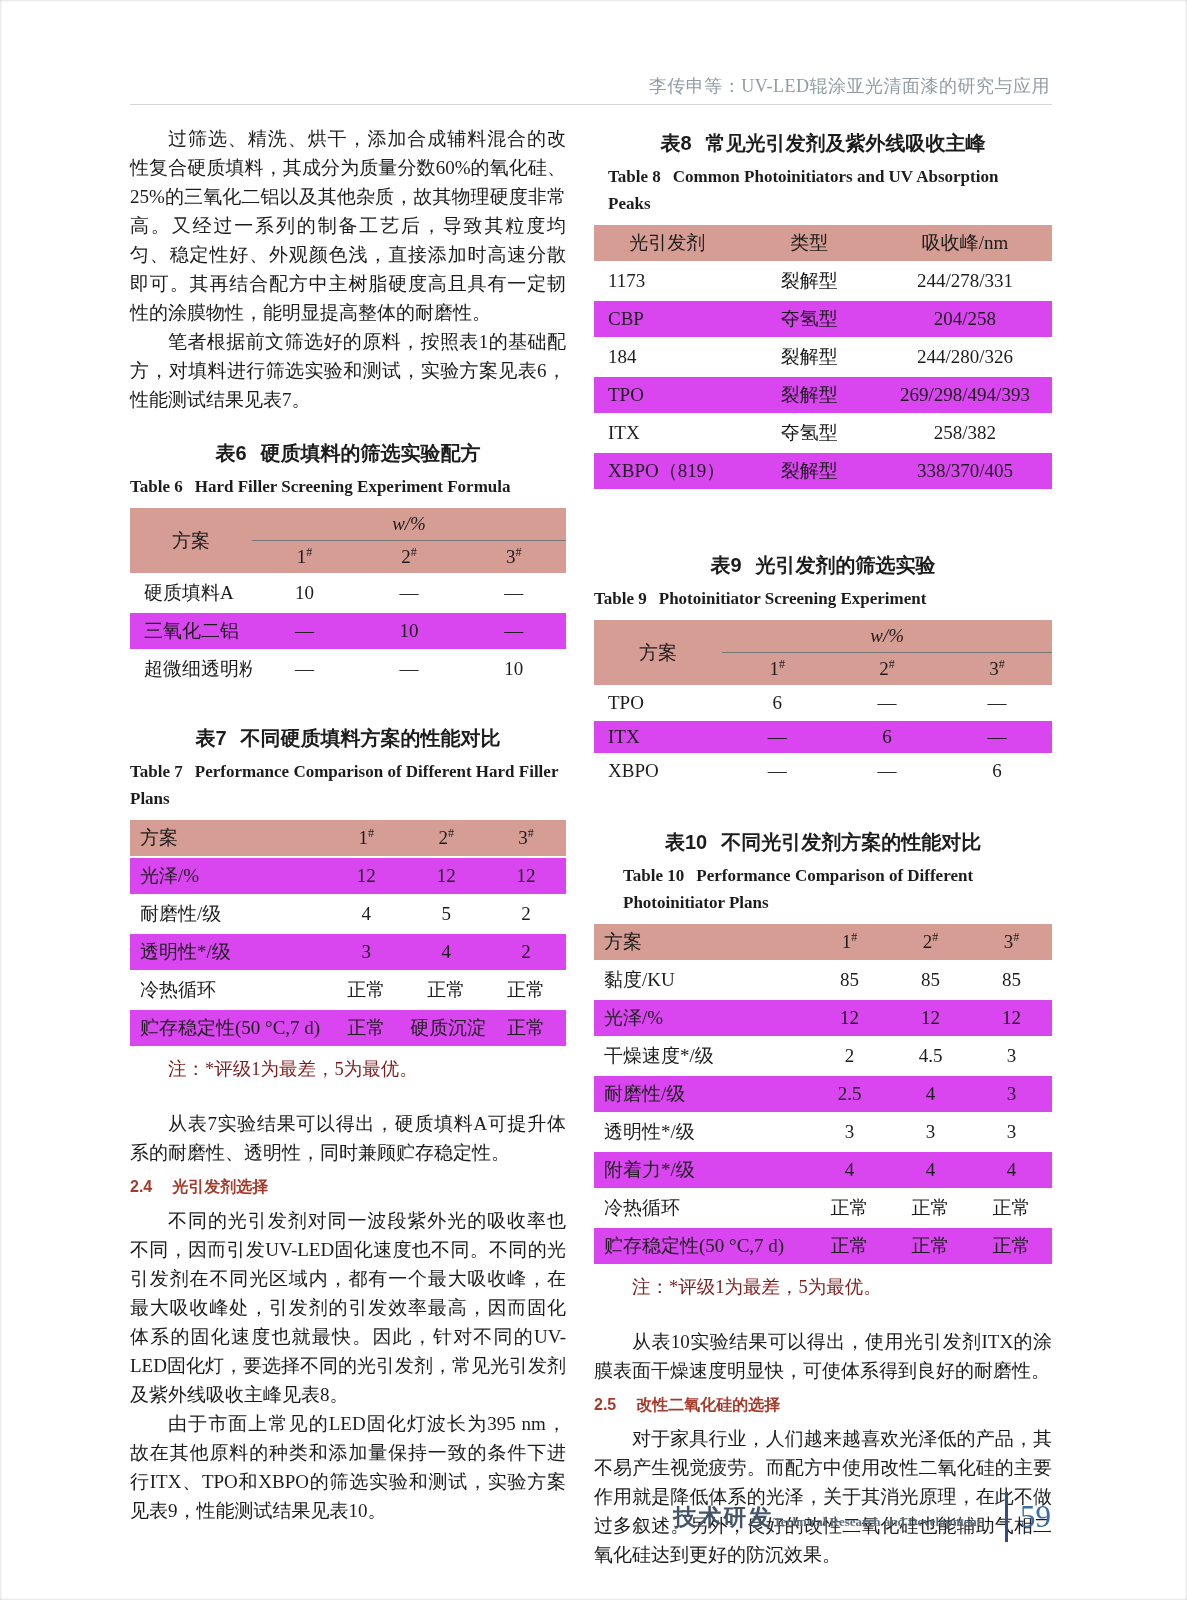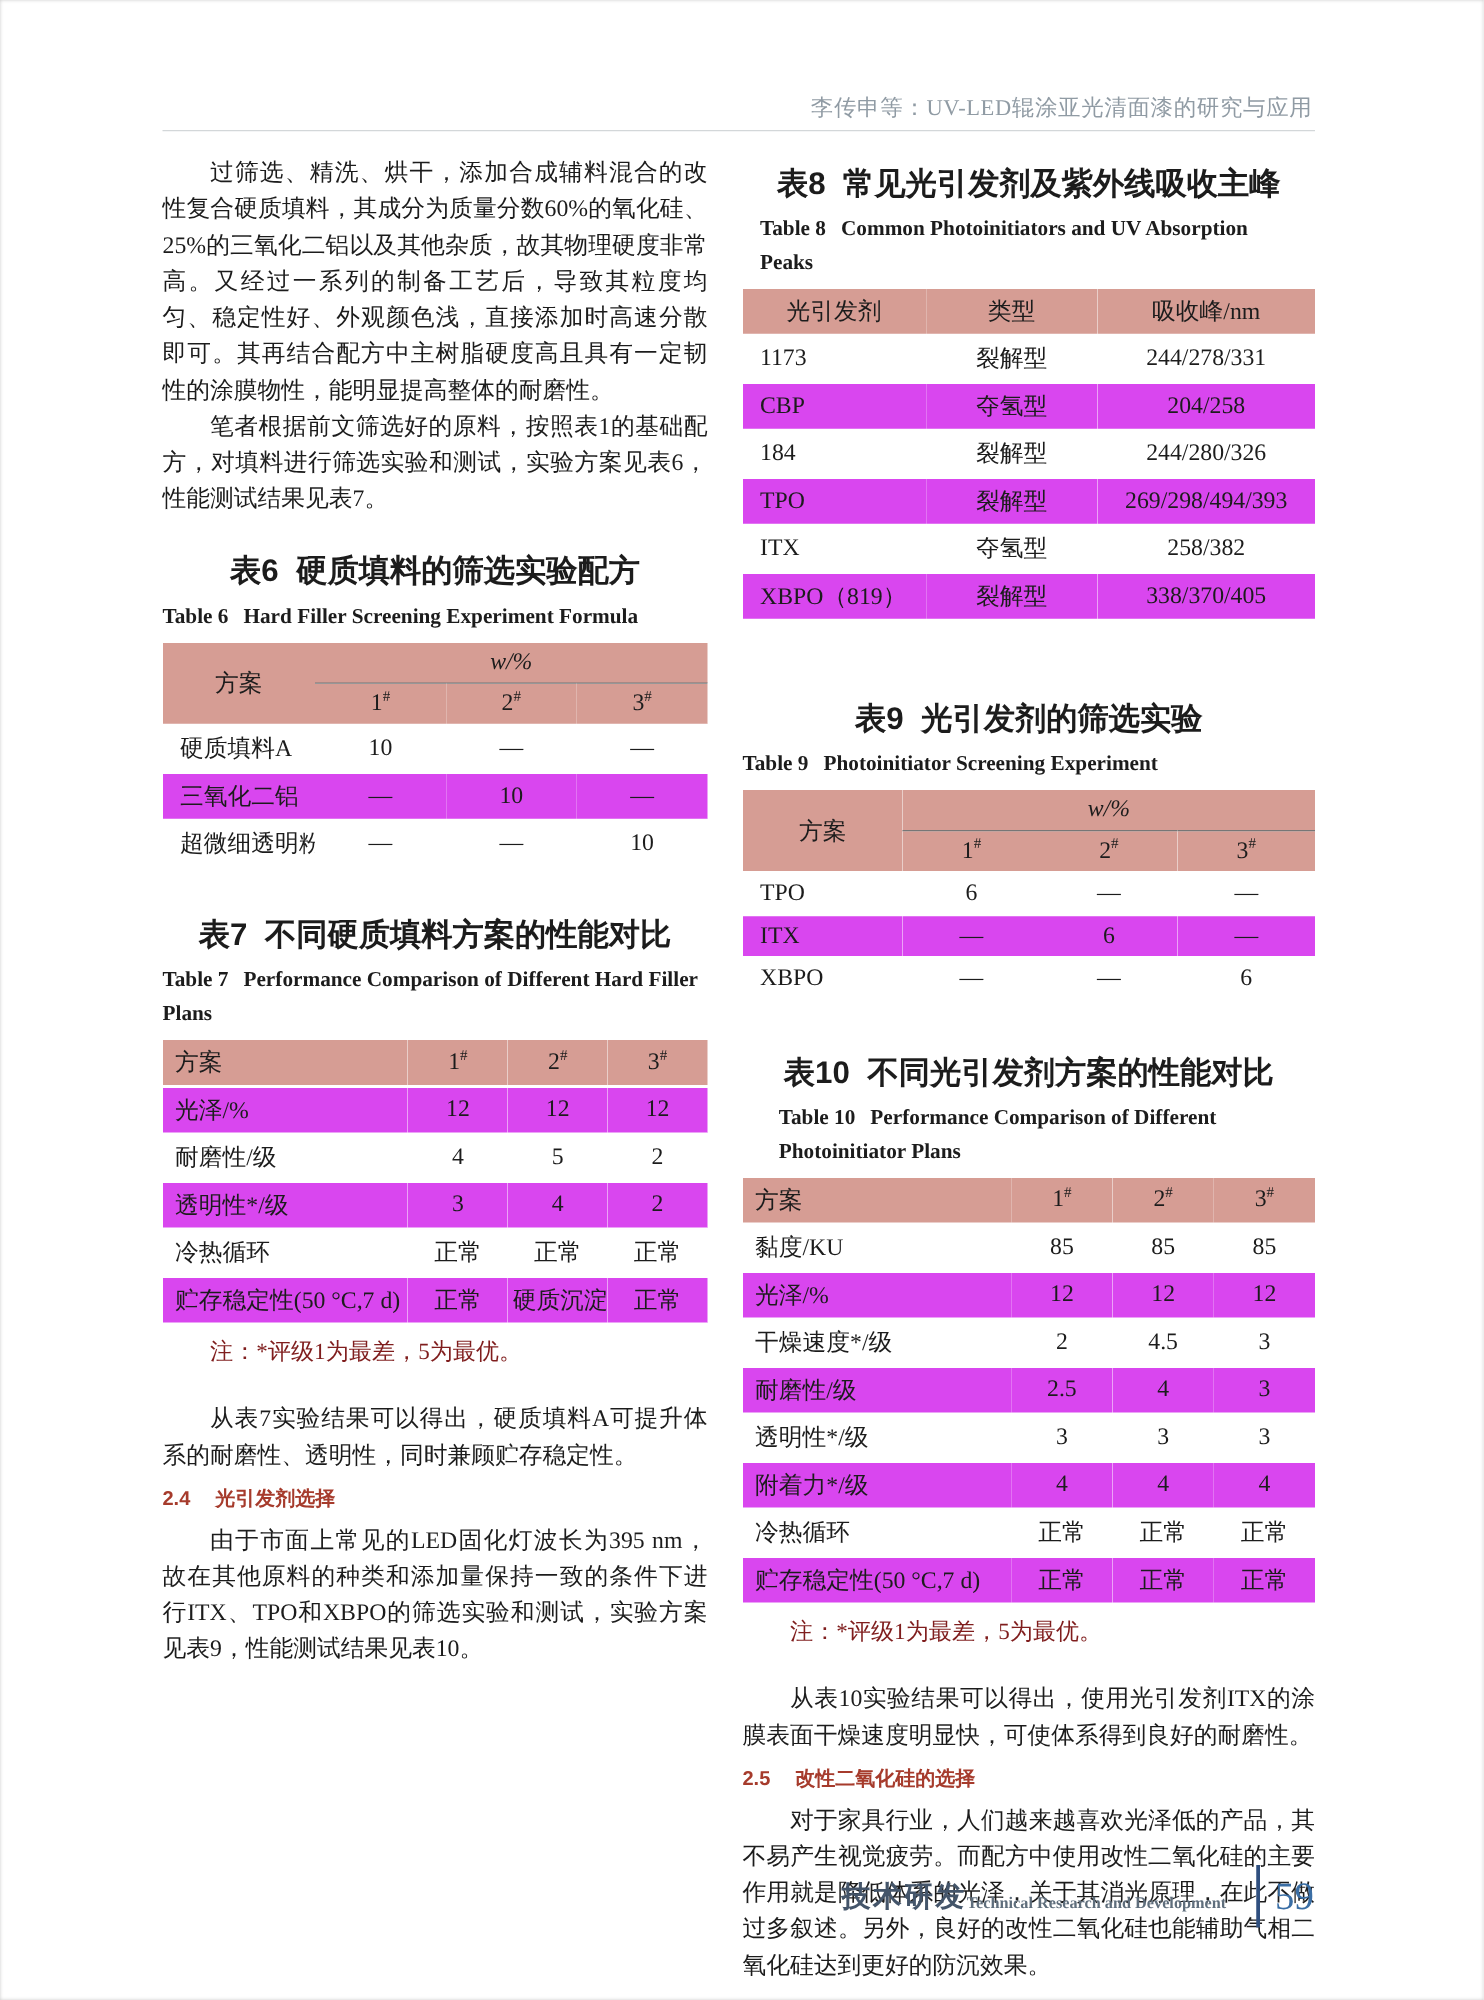--- a/index.html
+++ b/index.html
@@ -25,21 +25,21 @@
   }
   .gap-top{margin-top:34px;}
   .sec-head{
     display:flex;align-items:baseline;gap:20px;margin:10px 0 8px;
     color:#a63b2c;font-weight:bold;font-size:16px;
     font-family:"Liberation Sans","DejaVu Sans",sans-serif;
   }
   
   .table-block{margin:26px 0 28px;}
   .tbl-title-cn{
-    text-align:center;font-weight:bold;font-size:25px;margin-bottom:6px;
+    text-align:center;font-weight:bold;font-size:20px;margin-bottom:6px;
     font-family:"Liberation Sans","DejaVu Sans",sans-serif;
   }
   .tbl-title-cn .tno{margin-right:14px;}
   .tbl-title-en{
     font-weight:bold;font-size:17px;line-height:27px;margin-bottom:8px;
     font-family:"Liberation Serif","DejaVu Serif",serif;
   }
   .tbl-title-en .tno{margin-right:12px;}
   table.t{
     width:100%;border-collapse:collapse;border-bottom:1.5px solid #9a9a9a;
@@ -194,20 +194,21 @@
         <div class="tbl-note">注：*评级1为最差，5为最优。</div>
       </div>
 
       <p class="body gap-top">从表7实验结果可以得出，硬质填料A可提升体系的耐磨性、透明性，同时兼顾贮存稳定性。</p>
 
       <div class="sec-head">
         <span>2.4</span>
         <span>光引发剂选择</span>
       </div>
 
+      <p class="body">不同的光引发剂对同一波段紫外光的吸收率也不同，因而引发UV-LED固化速度也不同。不同的光引发剂在不同光区域内，都有一个最大吸收峰，在最大吸收峰处，引发剂的引发效率最高，因而固化体系的固化速度也就最快。因此，针对不同的UV-LED固化灯，要选择不同的光引发剂，常见光引发剂及紫外线吸收主峰见表8。</p>
       <p class="body">由于市面上常见的LED固化灯波长为395 nm，故在其他原料的种类和添加量保持一致的条件下进行ITX、TPO和XBPO的筛选实验和测试，实验方案见表9，性能测试结果见表10。</p>
     </div>
 
     <div class="col right">
 
       <div class="table-block" style="margin-top:6px;">
         <div class="tbl-title-cn">
           <span class="tno">表8</span><span>常见光引发剂及紫外线吸收主峰</span>
         </div>
         <div class="tbl-title-en" style="max-width:430px;margin-left:auto;margin-right:auto;">

